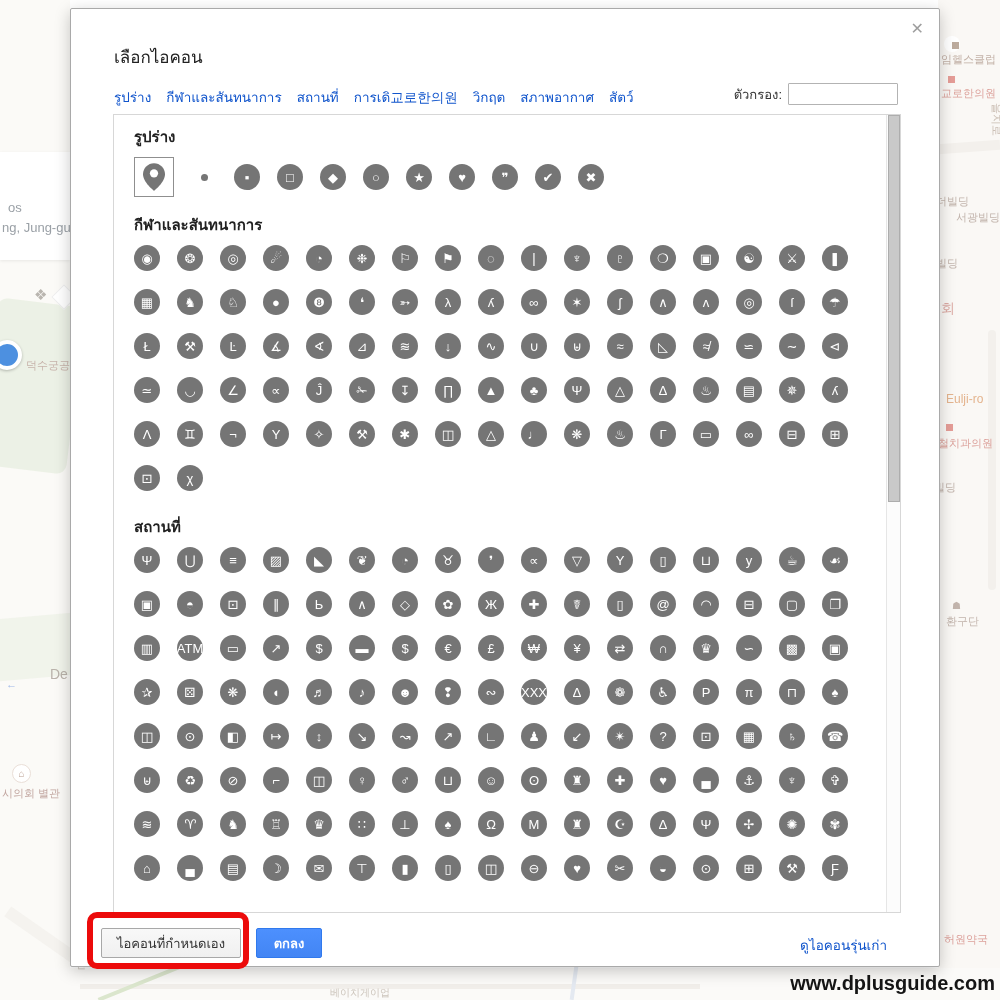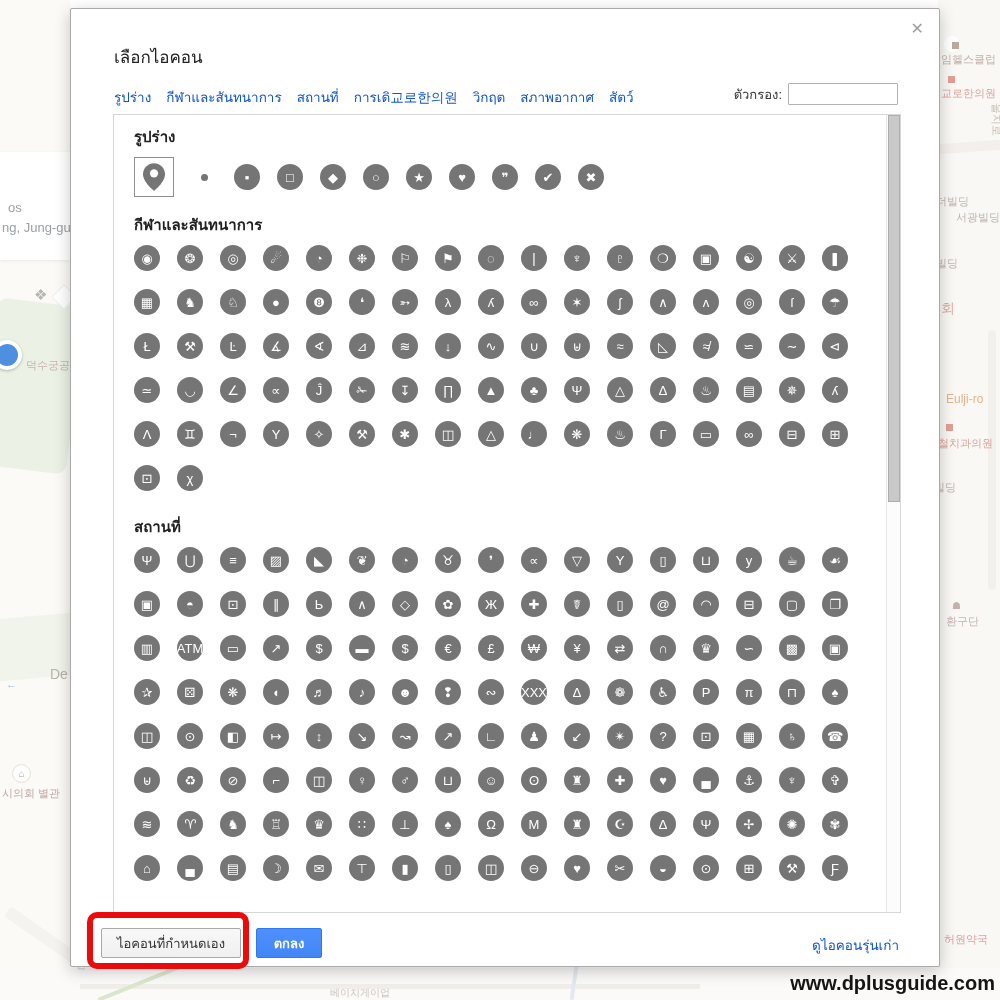--- a/index.html
+++ b/index.html
@@ -78,21 +78,21 @@
   .custom-btn{
     position:absolute;left:30px;top:919px;width:140px;height:30px;
     background:linear-gradient(#f8f8f8,#f0f0f0);border:1px solid #a8a8a8;border-radius:2px;
     font-size:13px;color:#333;font-family:inherit;cursor:pointer;
   }
   .ok-btn{
     position:absolute;left:185px;top:919px;width:66px;height:30px;
     background:linear-gradient(#4d90fe,#4285f4);border:1px solid #3079ed;border-radius:2px;
     font-size:13px;font-weight:bold;color:#fff;font-family:inherit;cursor:pointer;
   }
-  .old-link{position:absolute;right:40px;top:925px;font-size:13.5px;color:#1155cc;text-decoration:none;cursor:pointer;}
+  .old-link{position:absolute;right:52px;top:925px;font-size:13.5px;color:#1155cc;text-decoration:none;cursor:pointer;}
 
   
   .red-highlight{
     position:absolute;left:87px;top:912px;width:150px;height:45px;
     border:6px solid #ec0b0b;border-radius:10px;z-index:30;pointer-events:none;
   }
   .watermark{
     position:absolute;right:5px;top:972px;font-size:20px;font-weight:bold;color:#151515;z-index:20;
   }
 </style>

